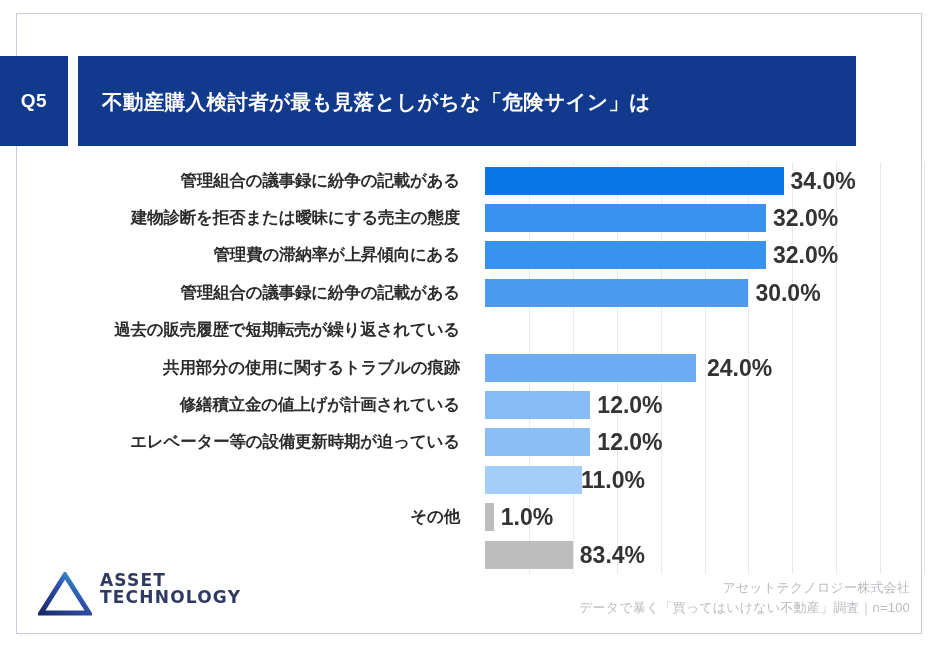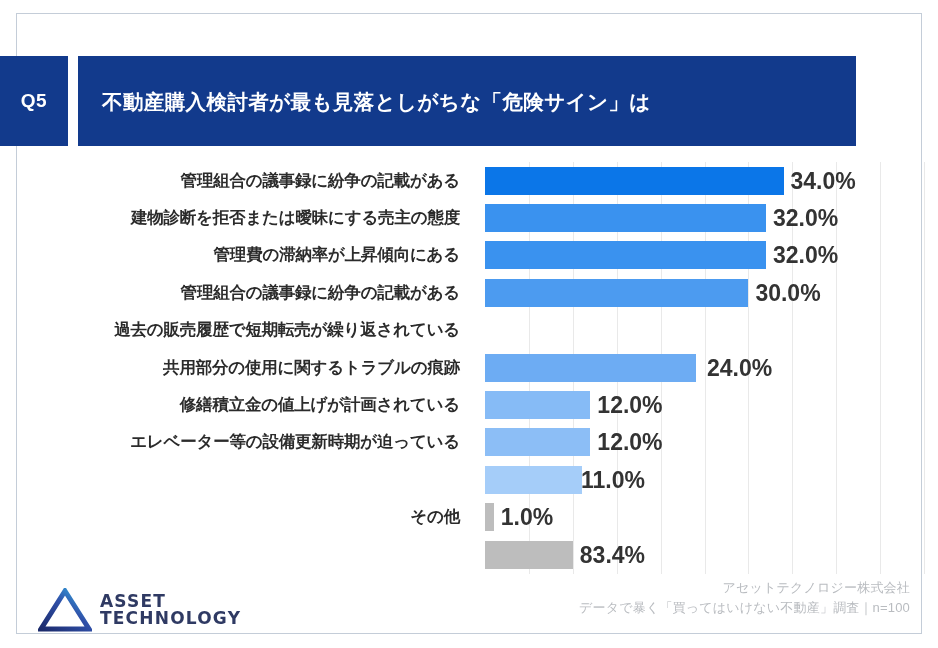--- a/index.html
+++ b/index.html
@@ -156,23 +156,22 @@
     left: 0;
     top: 566px;
     width: 938px;
     height: 70px;
   }
   #logo {
     position: absolute;
     left: 38px;
     top: 6px;
     display: flex;
-    align-items: center;
+    align-items: flex-start;
     gap: 8px;
-    margin-top: 16px;
   }
   #logo-mark { width: 54px; height: 44px; display:block; }
   #logo-text {
     display: flex;
     flex-direction: column;
     line-height: 1.02;
   }
   #logo-text .lt {
     font-size: 17px;
     font-weight: bold;

